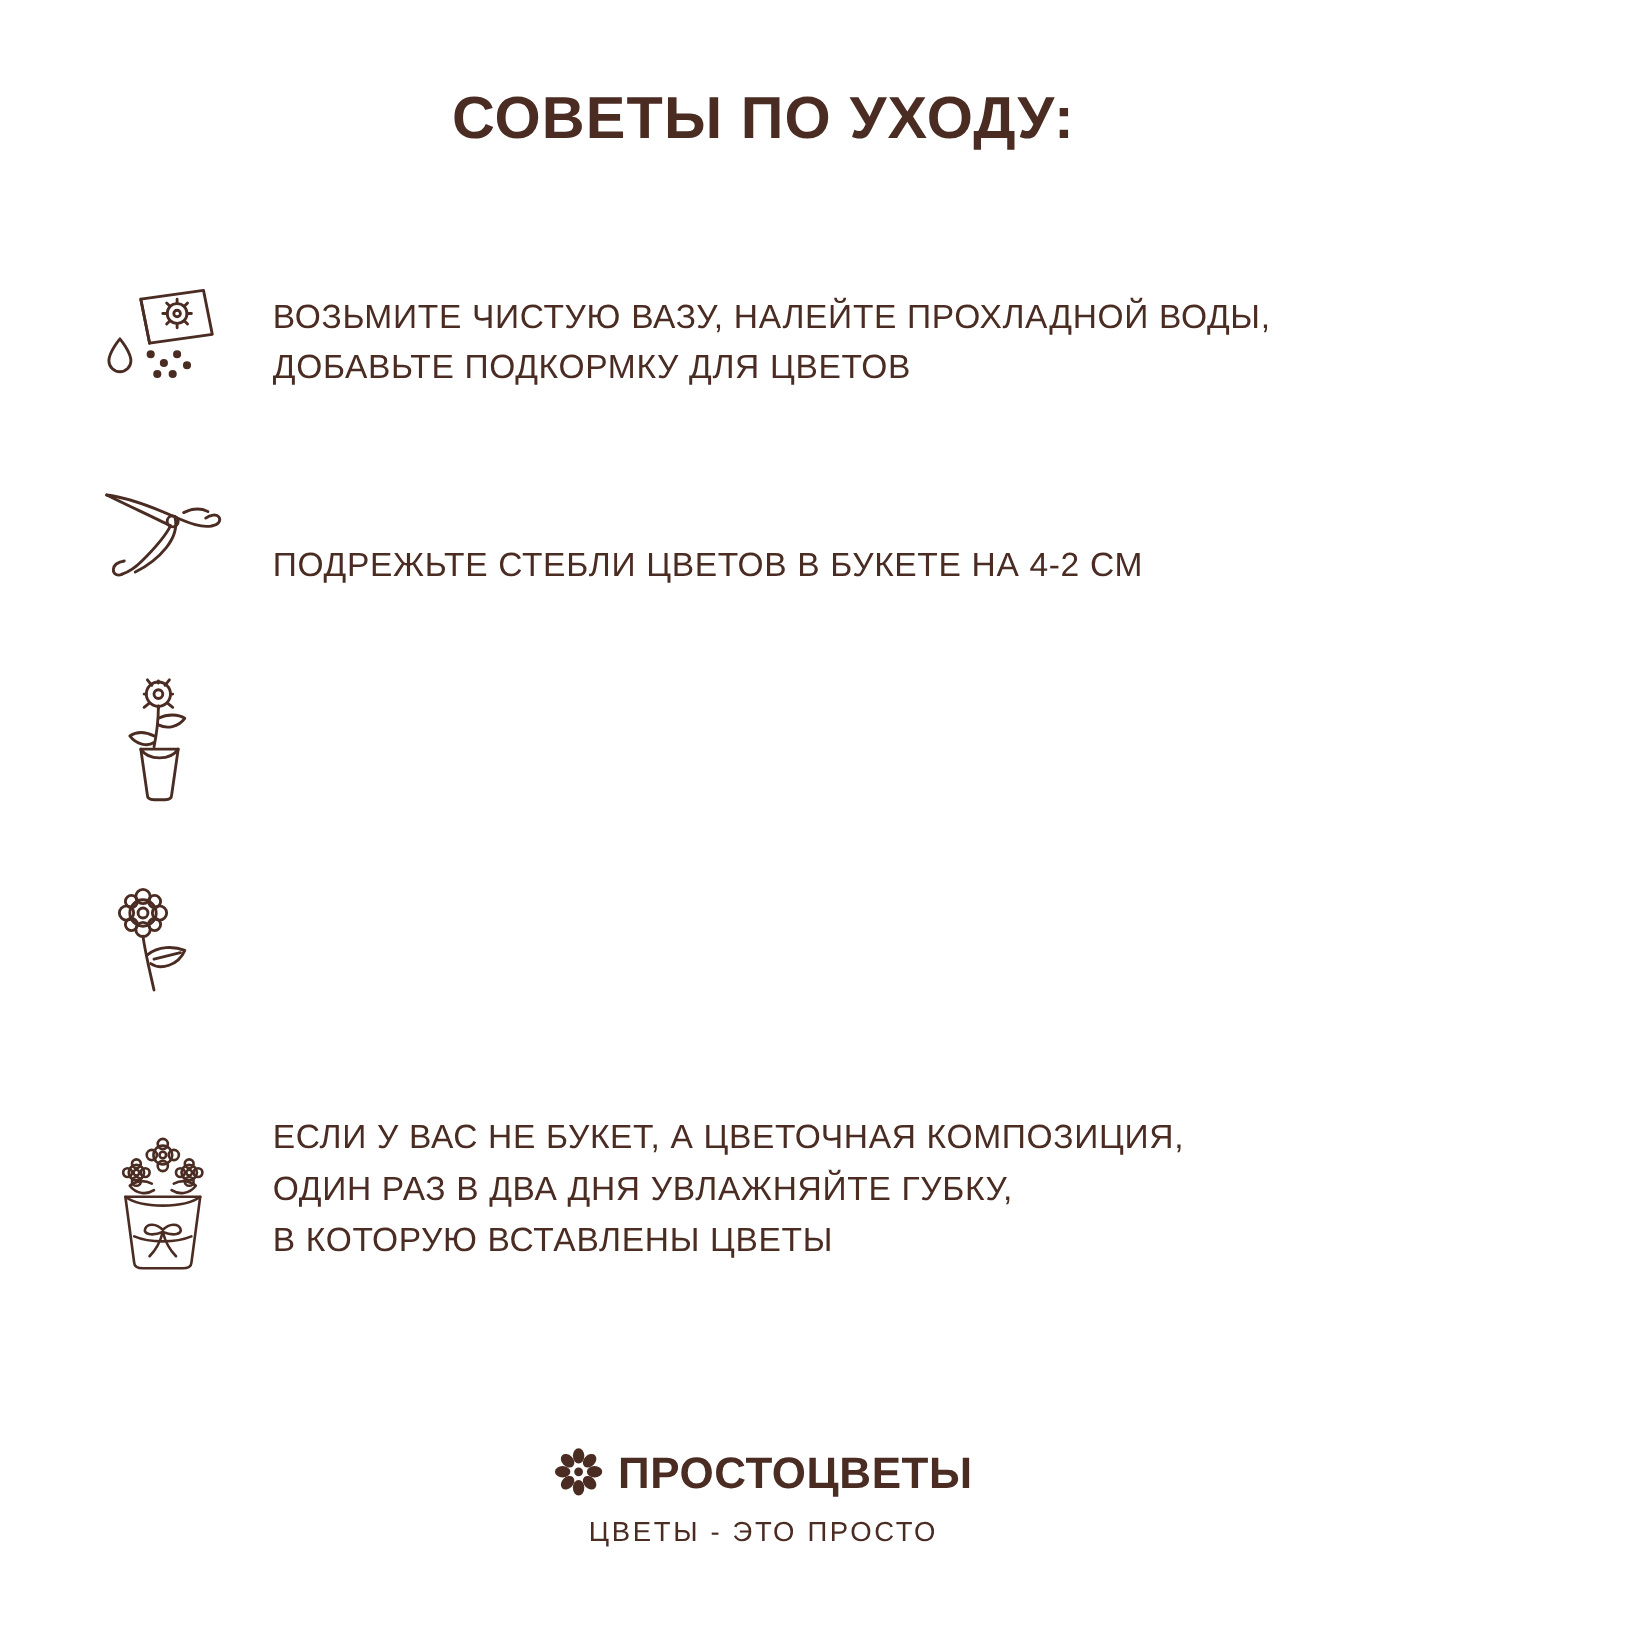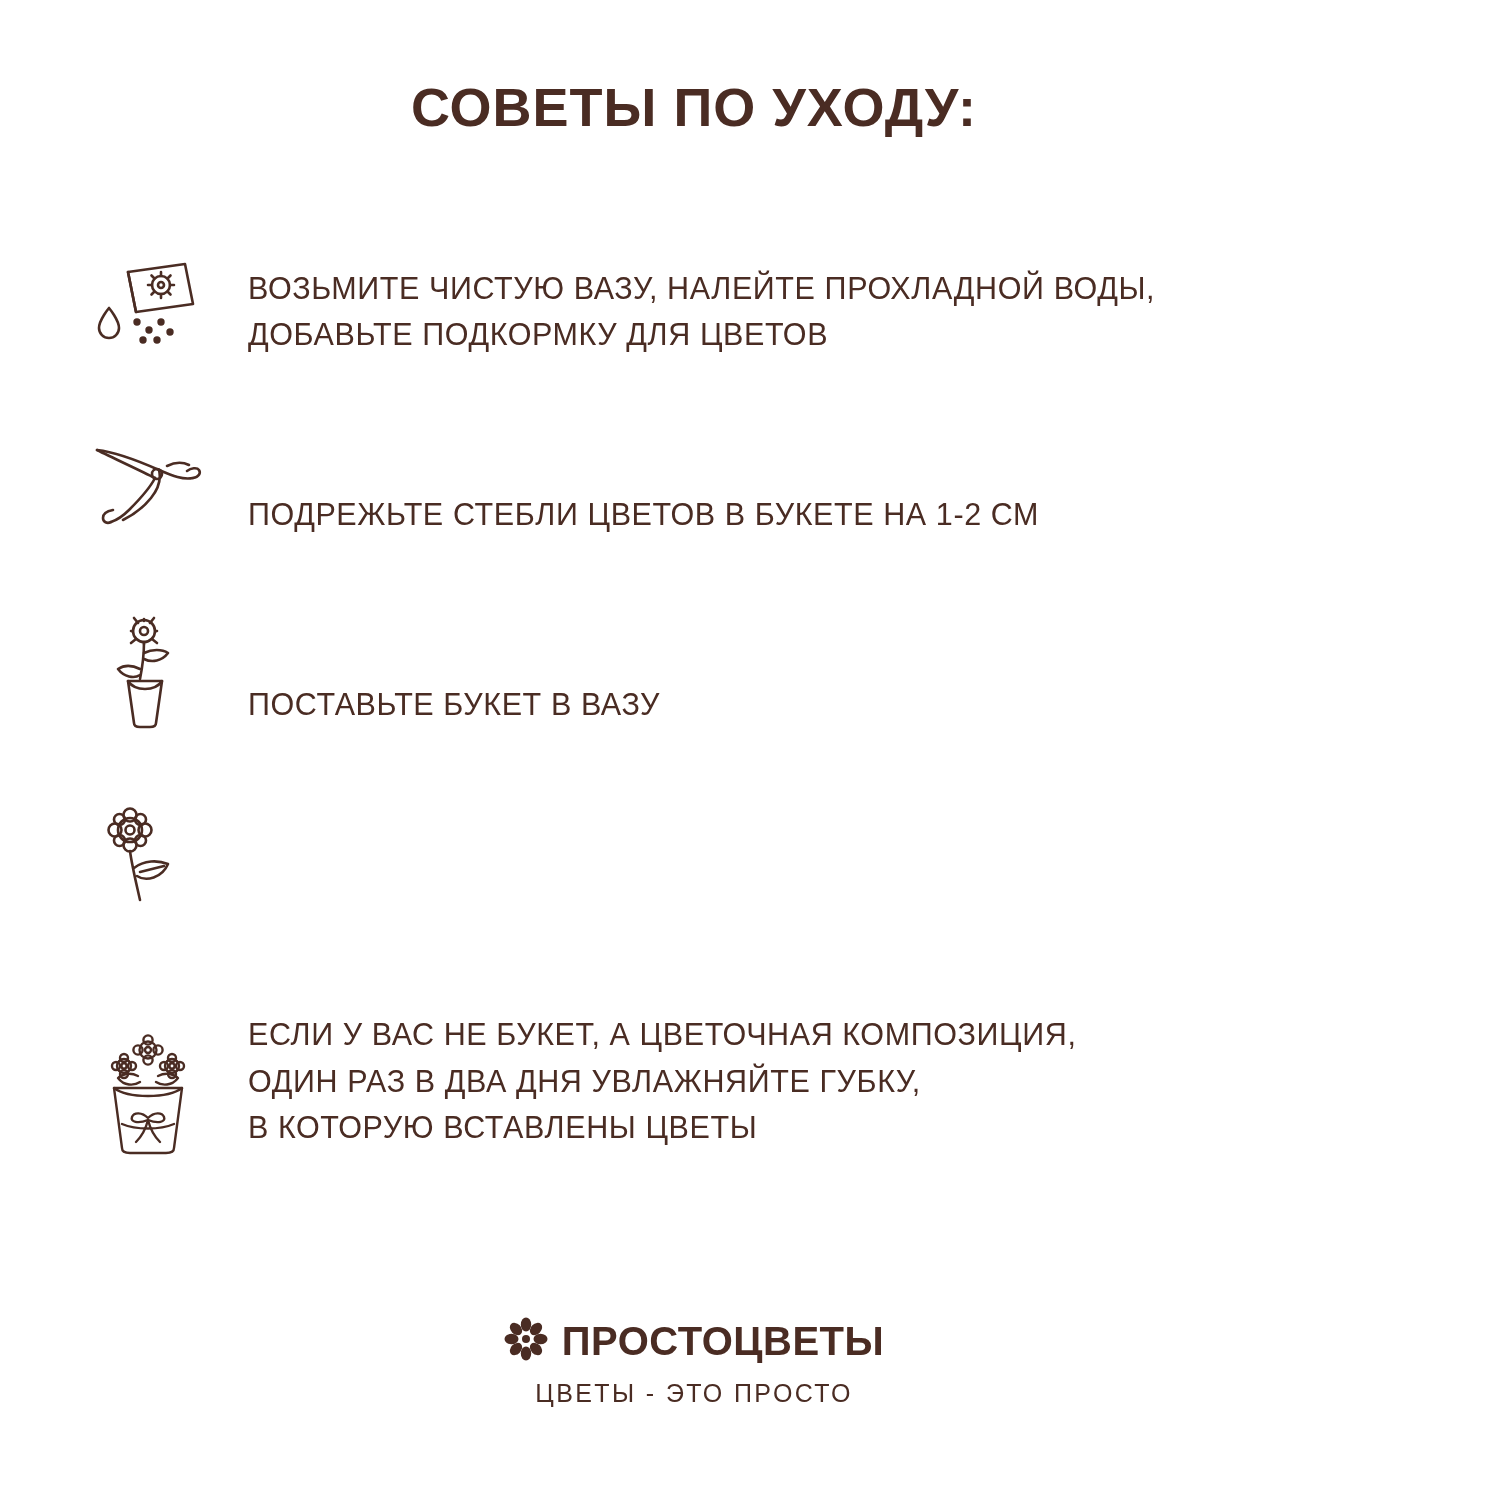--- a/index.html
+++ b/index.html
@@ -148,38 +148,37 @@
           <path d="M8 18 C26 20 52 30 70 38 C84 44 94 48 104 46"></path>
           <path d="M8 18 C24 26 50 38 66 46"></path>
           <path d="M104 46 C110 45 112 41 110 38 C108 35 102 36 98 39"></path>
           <path d="M66 46 C62 54 50 68 40 78 C34 84 28 88 22 90"></path>
           <path d="M70 38 C72 46 70 56 62 66 C54 76 42 84 34 88"></path>
           <path d="M22 90 C18 92 14 90 14 86 C14 82 18 79 24 78"></path>
           <circle cx="68" cy="42" r="5"></circle>
           <path d="M78 34 C86 30 94 30 100 33"></path>
         </svg>
       </div>
-      <div class="tip-text">ПОДРЕЖЬТЕ СТЕБЛИ ЦВЕТОВ В БУКЕТЕ НА 1-2 СМ</div>
+      <div class="tip-text">ПОДРЕЖЬТЕ СТЕБЛИ ЦВЕТОВ В БУКЕТЕ НА 4-2 СМ</div>
     </div>
 
     <div class="tip tip-3">
       <div class="tip-icon">
         <svg width="96" height="118" viewBox="0 0 96 118" fill="none" stroke="#4a2c23" stroke-width="2.6" stroke-linecap="round" stroke-linejoin="round">
           <circle cx="44" cy="18" r="11"></circle>
           <circle cx="44" cy="18" r="4"></circle>
           <path d="M44 8 a6 6 0 0 1 0 -2 M33 18 a6 6 0 0 1 -2 0 M55 18 a6 6 0 0 0 2 0 M44 29 a6 6 0 0 0 0 2"></path>
           <path d="M38 10 l-4 -5 M50 10 l4 -5 M36 26 l-5 4 M52 26 l5 4"></path>
           <path d="M44 29 C44 44 42 56 40 66"></path>
           <path d="M44 40 C52 36 62 36 68 40 C62 48 52 50 44 46"></path>
           <path d="M40 56 C32 52 24 52 18 56 C24 64 34 66 40 62"></path>
           <path d="M28 68 L62 68 L56 110 C56 113 54 114 50 114 L40 114 C36 114 34 113 34 110 Z"></path>
           <path d="M28 68 C32 74 38 76 45 76 C52 76 58 74 62 68"></path>
         </svg>
       </div>
-      <div class="tip-text">ПОСТАВЬТЕ БУКЕТ В ВАЗУ</div>
     </div>
 
     <div class="tip tip-4">
       <div class="tip-icon">
         <svg width="104" height="104" viewBox="0 0 104 104" fill="none" stroke="#4a2c23" stroke-width="2.6" stroke-linecap="round" stroke-linejoin="round">
           <circle cx="34" cy="24" r="12"></circle>
           <circle cx="34" cy="24" r="4.5"></circle>
           <circle cx="34" cy="9" r="6.5"></circle>
           <circle cx="49" cy="24" r="6.5"></circle>
           <circle cx="34" cy="39" r="6.5"></circle>

